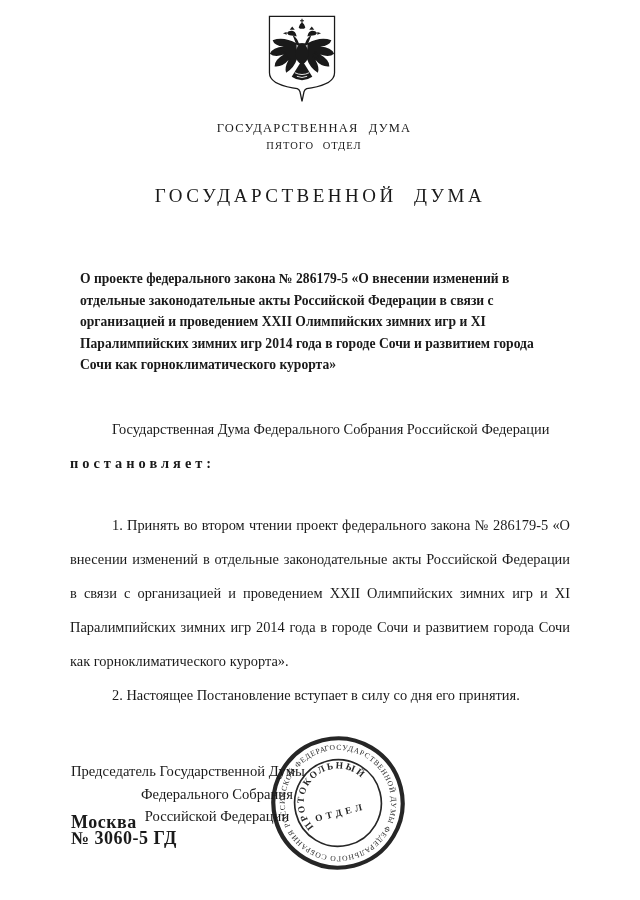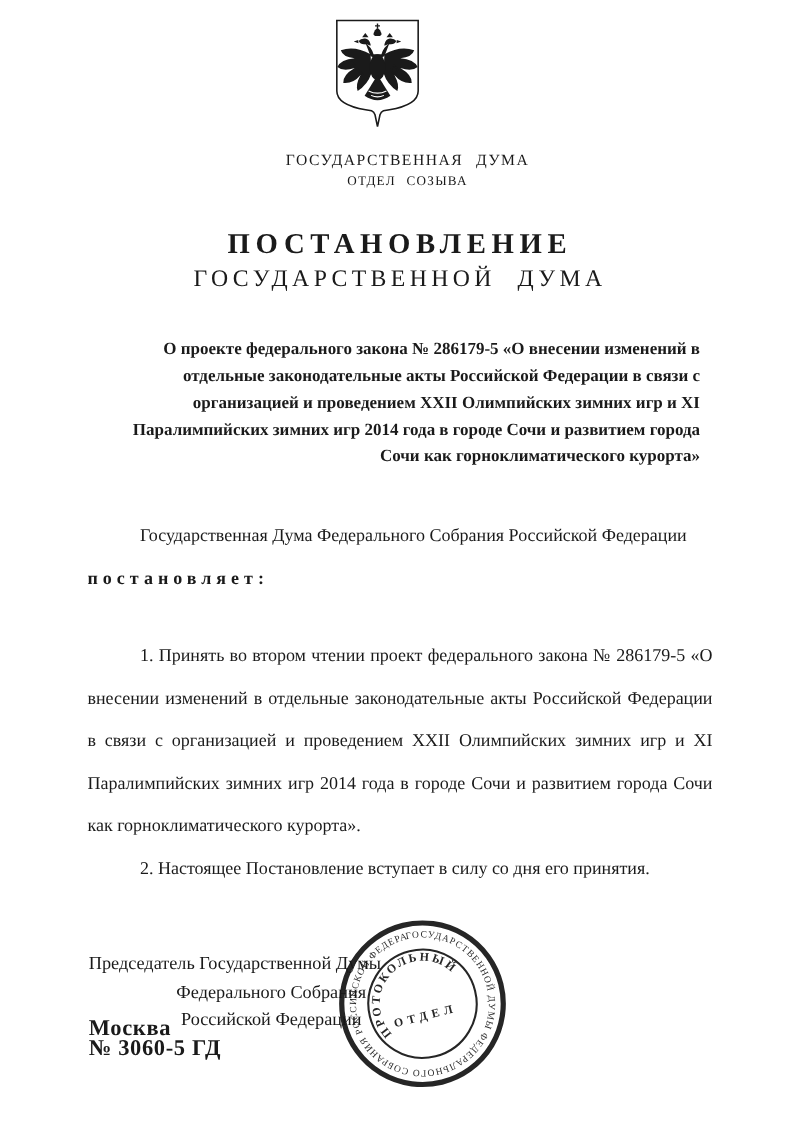--- a/index.html
+++ b/index.html
@@ -8,32 +8,32 @@
     width:640px;height:900px;
     margin:0 auto;
     background:#ffffff;
     color:#1a1a1a;
     font-family:"Liberation Serif", serif;
     overflow:hidden;
   }
   
   .emblem{position:absolute;left:262px;top:14px;width:80px;height:100px;}
   
-  .org-header{position:absolute;left:0;top:120px;width:628px;text-align:center;margin-left:12px;}
+  .org-header{position:absolute;left:0;top:120px;width:628px;text-align:center;}
   .org-line1{font-size:12.5px;letter-spacing:1.2px;word-spacing:6px;line-height:17px;}
   .org-line2{font-size:13.5px;letter-spacing:1.4px;word-spacing:3px;line-height:17px;}
   .org-line3{font-size:10.5px;letter-spacing:1px;word-spacing:5px;line-height:17px;}
   
   .doc-type{position:absolute;left:0;top:181px;width:640px;text-align:center;}
   .doc-type-line1{font-size:23px;font-weight:bold;letter-spacing:4.5px;line-height:28px;}
   .doc-type-line2{font-size:19px;letter-spacing:3.5px;word-spacing:9px;line-height:30px;}
   
   .doc-title{
     position:absolute;left:80px;top:268px;width:480px;
-    text-align:right;font-weight:bold;font-size:13.6px;line-height:21.5px;
+    text-align:left;font-weight:bold;font-size:13.6px;line-height:21.5px;
   }
   
   .doc-body{position:absolute;left:70px;top:412px;width:500px;font-size:14.4px;line-height:34px;}
   .doc-body p{margin:0;text-align:justify;text-indent:42px;}
   p.resolves{text-indent:0;font-weight:bold;letter-spacing:4px;text-align:left;font-family:Liberation Serif, serif;}
   p.item1{margin-top:28px;}
   
   .sign-block{position:absolute;left:71px;top:760px;width:292px;font-size:14.6px;line-height:22.5px;z-index:1;}
   .sign-block .l1{text-align:left;}
   .sign-block .l2,.sign-block .l3{text-align:center;}
@@ -85,25 +85,24 @@
         <path d="M35,58 L23.5,44" fill="none" stroke-width="2"></path>
 
         <circle cx="67" cy="53" r="3.1" fill="none" stroke-width="1.5"></circle>
         <path d="M67,49.9 v-2.4 M65.7,48.5 h2.6" fill="none" stroke-width="1.1"></path>
       </g>
     </svg>
   </div>
 
   <div class="org-header">
     <div class="org-line1">ГОСУДАРСТВЕННАЯ ДУМА</div>
-    <div class="org-line3">ОТДЕЛ СОЗЫВА</div>
+    <div class="org-line3">ПЯТОГО ОТДЕЛ</div>
   </div>
 
   <div class="doc-type">
-    <div class="doc-type-line1">ПОСТАНОВЛЕНИЕ</div>
     <div class="doc-type-line2">ГОСУДАРСТВЕННОЙ ДУМА</div>
   </div>
 
   <div class="doc-title">О проекте федерального закона № 286179-5 «О внесении изменений в отдельные законодательные акты Российской Федерации в связи с организацией и проведением XXII Олимпийских зимних игр и XI Паралимпийских зимних игр 2014 года в городе Сочи и развитием города Сочи как горноклиматического курорта»</div>
 
   <div class="doc-body">
     <p class="intro">Государственная Дума Федерального Собрания Российской Федерации</p>
     <p class="resolves">постановляет:</p>
     <p class="item1">1. Принять во втором чтении проект федерального закона № 286179-5 «О внесении изменений в отдельные законодательные акты Российской Федерации в связи с организацией и проведением XXII Олимпийских зимних игр и XI Паралимпийских зимних игр 2014 года в городе Сочи и развитием города Сочи как горноклиматического курорта».</p>
     <p class="item2">2. Настоящее Постановление вступает в силу со дня его принятия.</p>

